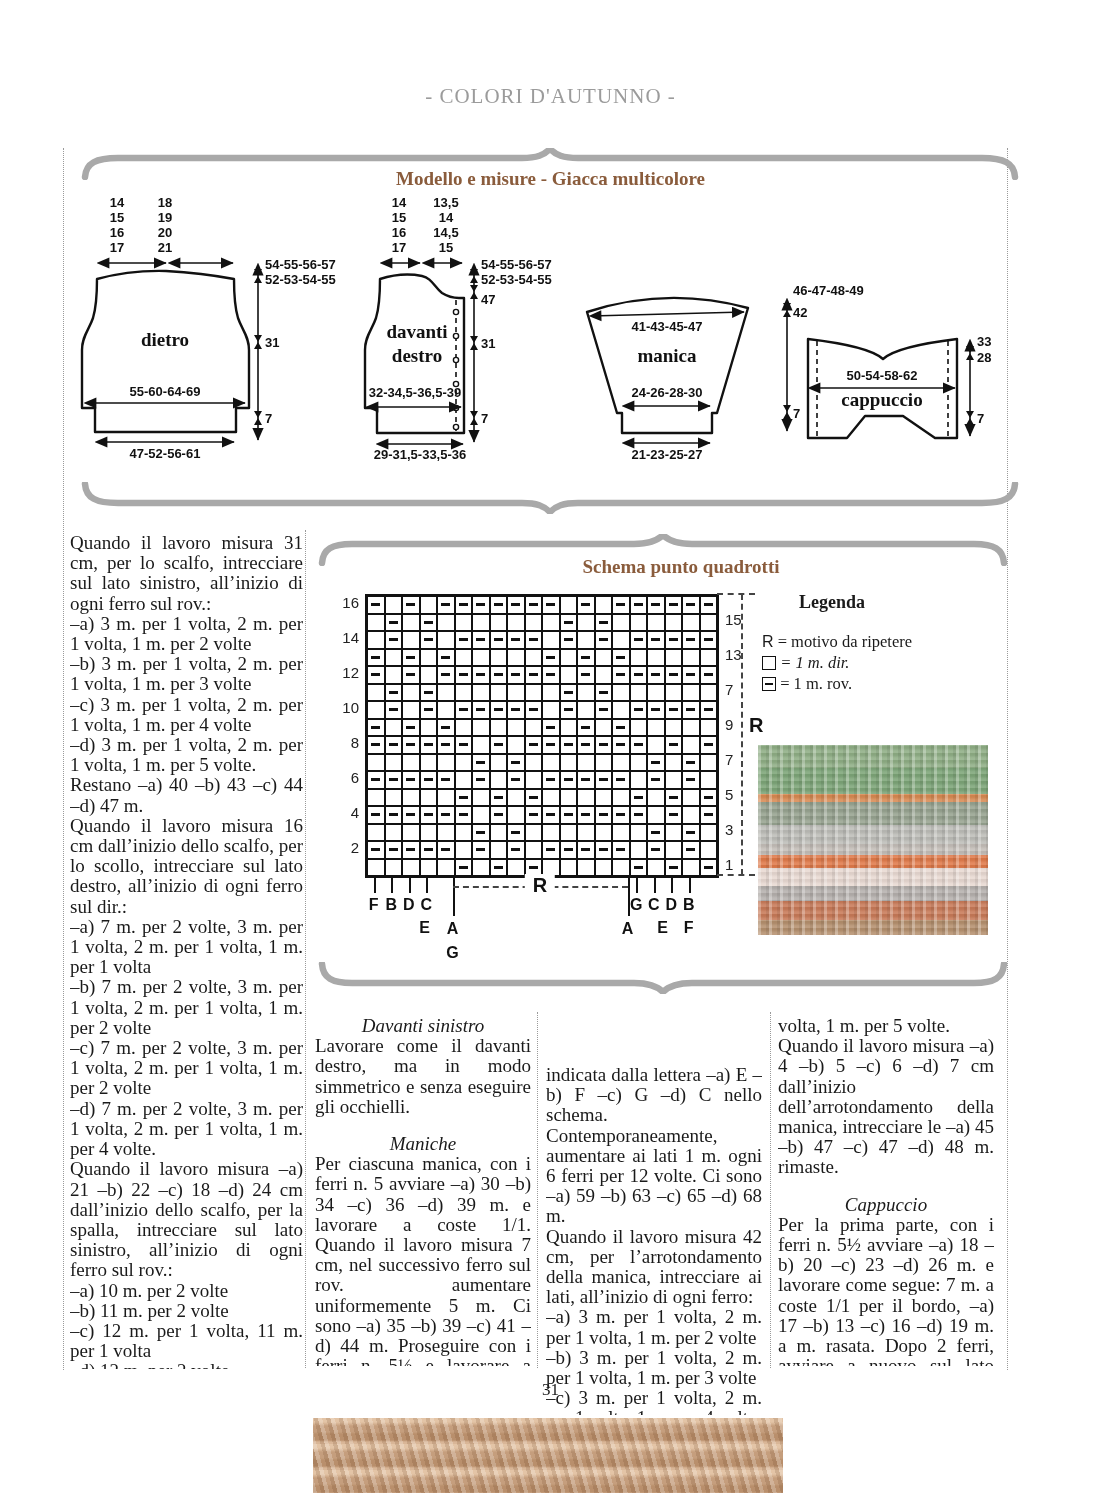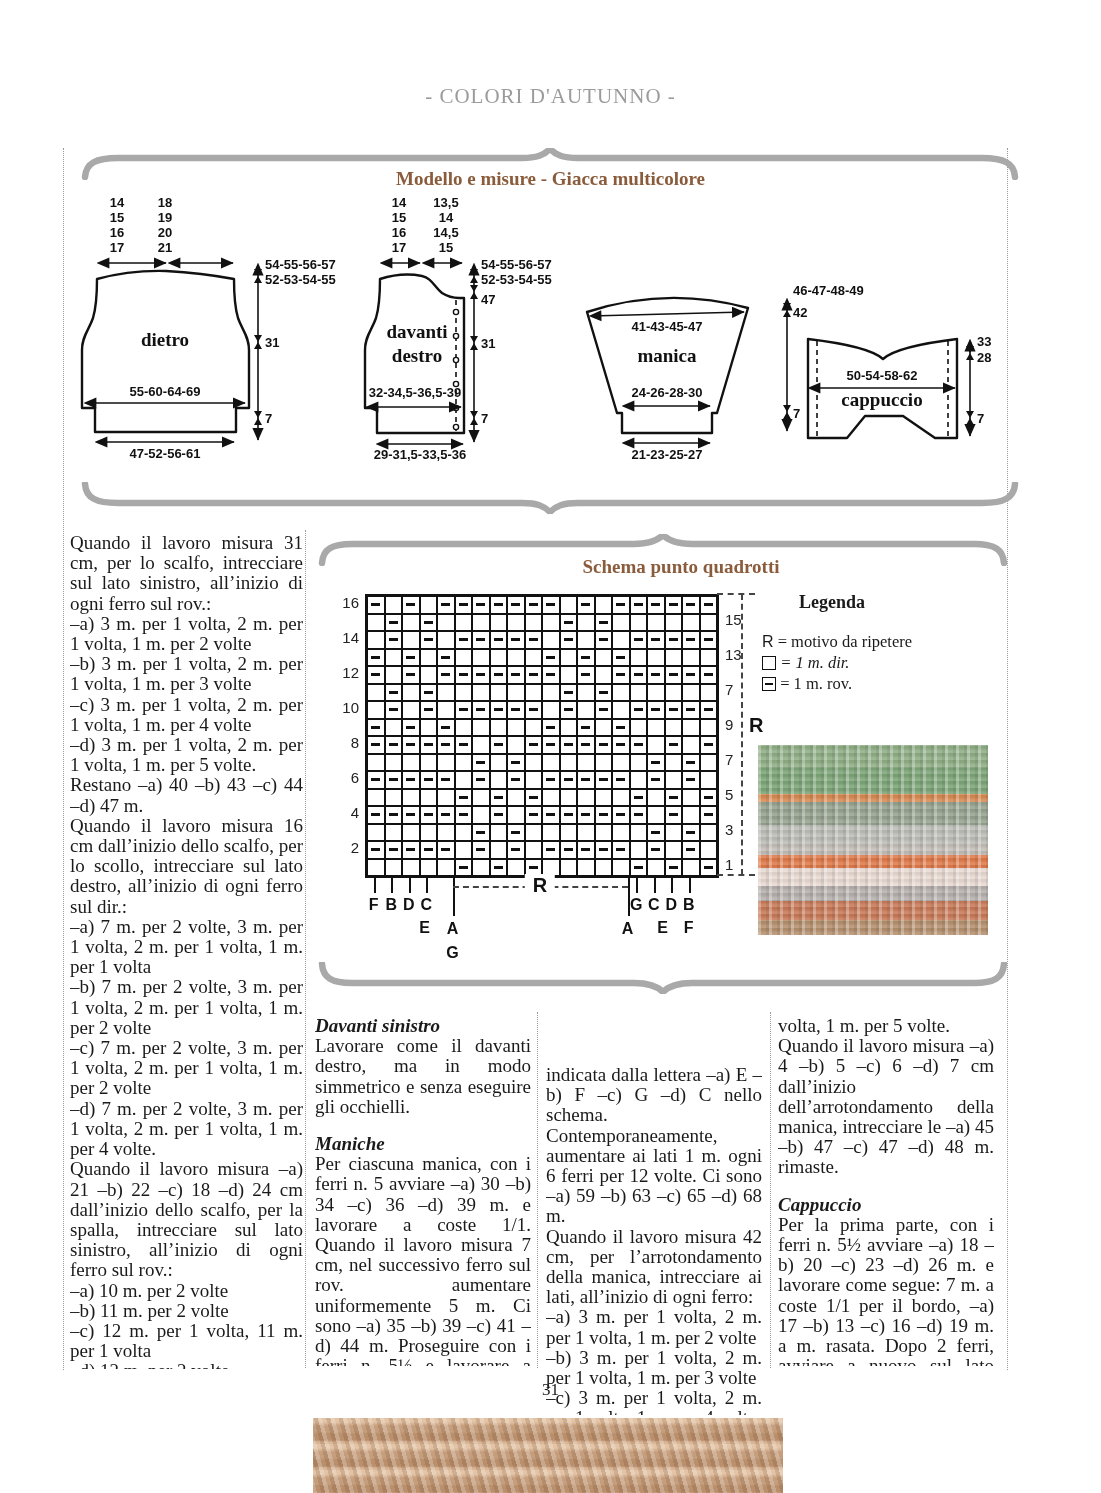--- a/index.html
+++ b/index.html
@@ -16,21 +16,21 @@
   .piece{fill:none;stroke:#111;stroke-width:2.4;stroke-linejoin:round;}
   .meas{stroke:#111;stroke-width:1.6;fill:none;}
   .dash-line{stroke:#111;stroke-width:1.6;fill:none;stroke-dasharray:5 4;}
   .num{font-family:"Liberation Sans",sans-serif;font-weight:bold;font-size:13px;fill:#111;}
   .numc{text-anchor:middle;}
   .piece-name{font-family:"Liberation Serif",serif;font-weight:bold;font-size:19px;fill:#111;text-anchor:middle;}
   .xmark{fill:#111;}
   
   .tcol{position:absolute;font-size:19px;line-height:20.2px;text-align:justify;overflow:hidden;}
   .tcol .para{margin:0;}
-  .tcol .heading{font-weight:bold;font-style:italic;margin:17px 0 0 0;text-align:left;}
+  .tcol .heading{font-weight:normal;font-style:italic;margin:17px 0 0 0;text-align:center;}
   .tcol .heading:first-child{margin-top:0;}
   
   #chart-grid{position:absolute;left:365px;top:594px;display:grid;
       grid-template-columns:repeat(20,17.5px);grid-auto-rows:17.5px;border:2px solid #111;}
   #chart-grid .cell{border:1px solid #111;display:flex;align-items:center;justify-content:center;}
   #chart-grid .cell .p{width:9px;height:3px;background:#111;}
   .rownum{position:absolute;font-family:"Liberation Sans",sans-serif;font-size:15px;color:#222;}
   .chart-letter{position:absolute;font-family:"Liberation Sans",sans-serif;font-weight:bold;
       font-size:16px;color:#111;transform:translateX(-50%);}
   .marker-line{position:absolute;width:0;border-left:2px solid #111;}

